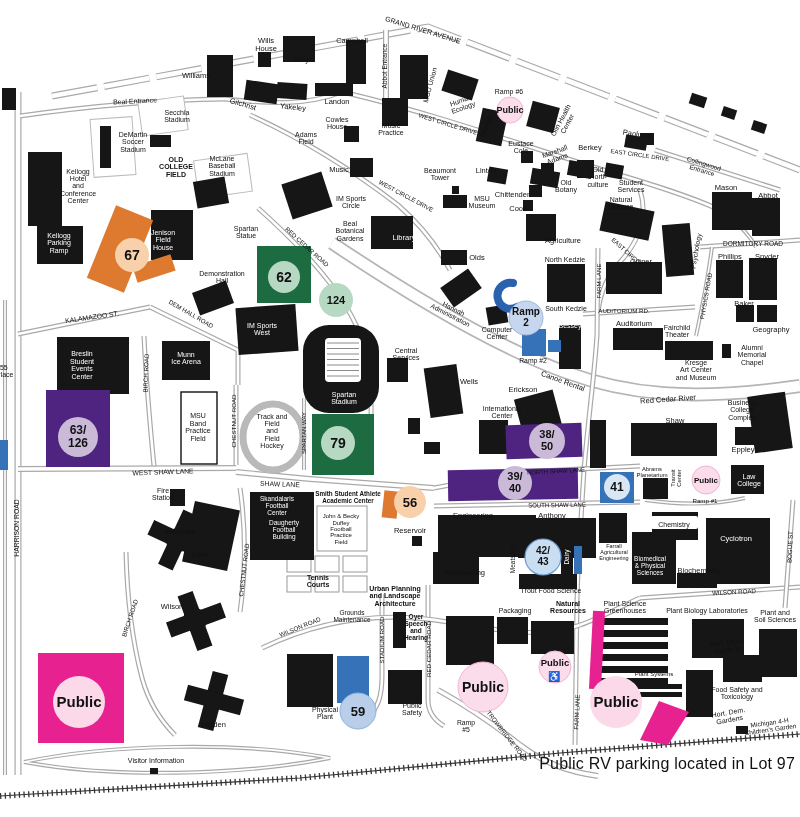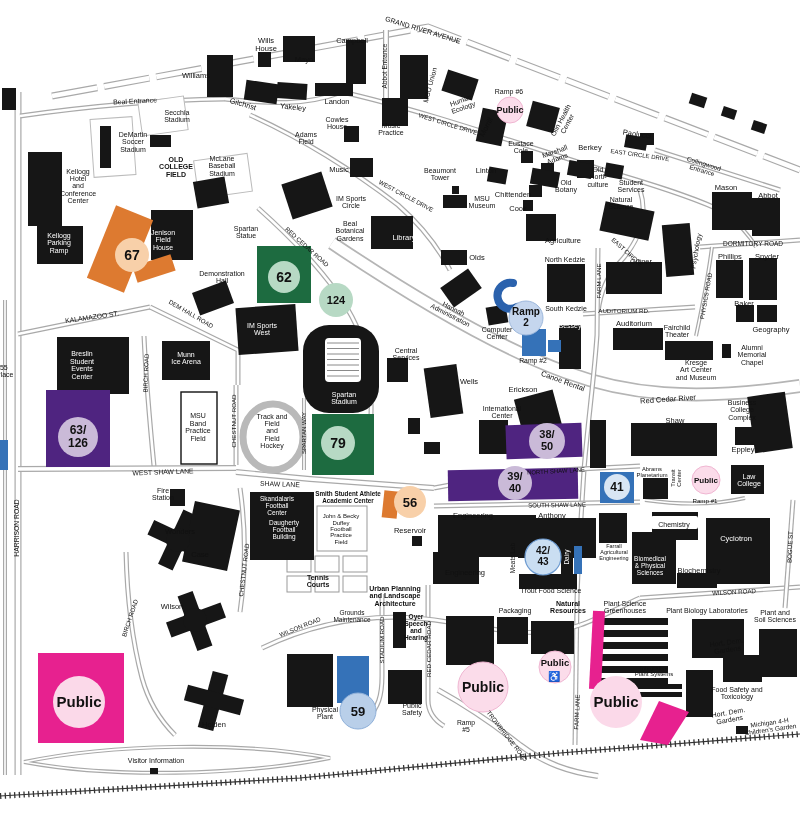--- a/index.html
+++ b/index.html
@@ -430,13 +430,14 @@
       <text x="526" y="317" font-size="10" fill="#111111" text-anchor="middle" font-weight="700"><tspan x="526" y="315.2">Ramp</tspan><tspan x="526" y="325.8">2</tspan></text>
       <text x="533" y="361" font-size="6.8" fill="#111111" text-anchor="middle" font-weight="400"><tspan x="533" y="363.38">Ramp #2</tspan></text>
       <text x="510" y="110" font-size="9" fill="#111111" text-anchor="middle" font-weight="700"><tspan x="510" y="113.15">Public</tspan></text>
       <text x="706" y="480" font-size="8" fill="#111111" text-anchor="middle" font-weight="700"><tspan x="706" y="482.8">Public</tspan></text>
       <text x="79" y="702" font-size="15" fill="#111111" text-anchor="middle" font-weight="700"><tspan x="79" y="707.25">Public</tspan></text>
       <text x="483" y="687" font-size="14" fill="#111111" text-anchor="middle" font-weight="700"><tspan x="483" y="691.9">Public</tspan></text>
       <text x="555" y="663" font-size="9.5" fill="#111111" text-anchor="middle" font-weight="700"><tspan x="555" y="666.325">Public</tspan></text>
       <text x="555" y="676" font-size="10" fill="#111111" text-anchor="middle" font-weight="400"><tspan x="555" y="679.5">♿</tspan></text>
       <text x="616" y="702" font-size="15" fill="#111111" text-anchor="middle" font-weight="700"><tspan x="616" y="707.25">Public</tspan></text>
     </svg>
+  <div id="footer-note">Public RV parking located in Lot 97</div>
 </div>
 
 </body></html>

